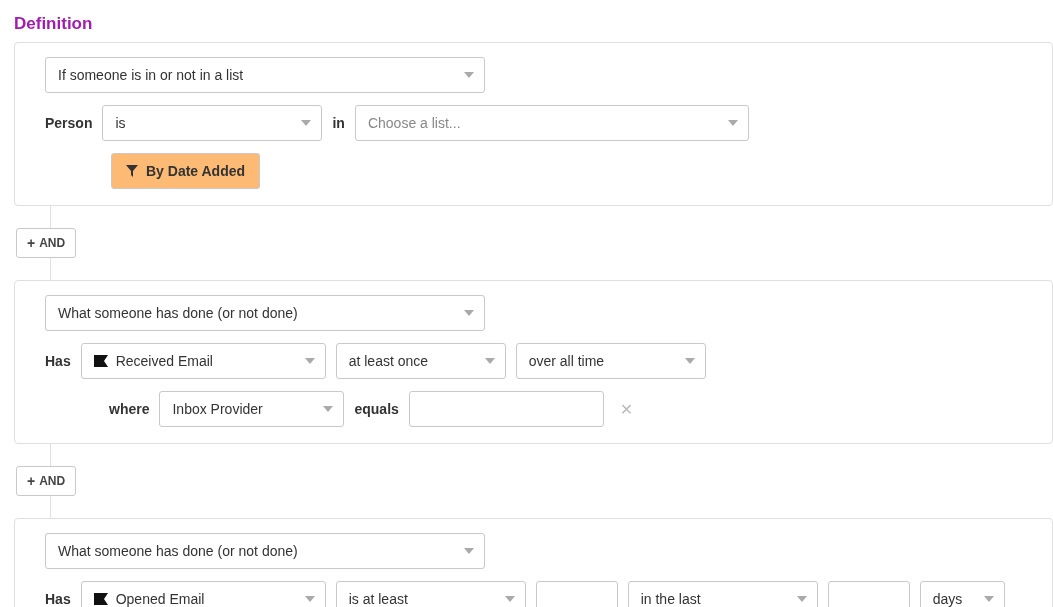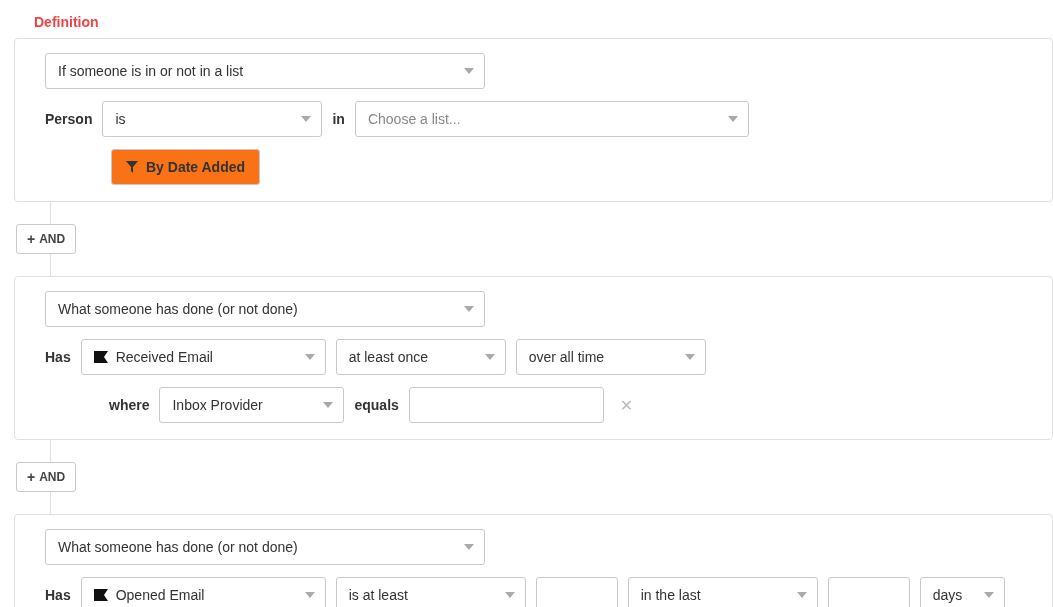--- a/index.html
+++ b/index.html
@@ -5,24 +5,23 @@
     * { box-sizing: border-box; margin: 0; padding: 0; }
     body {
       font-family: -apple-system, BlinkMacSystemFont, "Segoe UI", Helvetica, Arial, sans-serif;
       font-size: 14px;
       color: #222;
       background: #fff;
       padding: 14px 0 14px 14px;
     }
     .header-label {
       font-weight: 600;
-      font-size: 14px;
-      color: #ef4444;
+      font-size: 17px;
+      color: #a21caf;
       margin-bottom: 8px;
-      margin-left: 20px;
     }
     .card {
       border: 1px solid #e0e0e0;
       border-radius: 4px;
       padding: 14px 18px 16px 30px;
       margin-bottom: 0;
       width: 100%;
     }
     .row {
       display: flex;
@@ -59,21 +58,21 @@
       border: 1px solid #c9c9c9;
       border-radius: 3px;
       background: #fff;
       height: 36px;
       padding: 0 10px;
       color: #333;
     }
     .btn {
       border: 1px solid #c9c9c9;
       border-radius: 3px;
-      background: #f97316;
+      background: #fdba74;
       height: 36px;
       display: inline-flex;
       align-items: center;
       gap: 8px;
       padding: 0 14px;
       cursor: pointer;
       font-weight: 600;
       color: #333;
     }
     .and-wrap {

